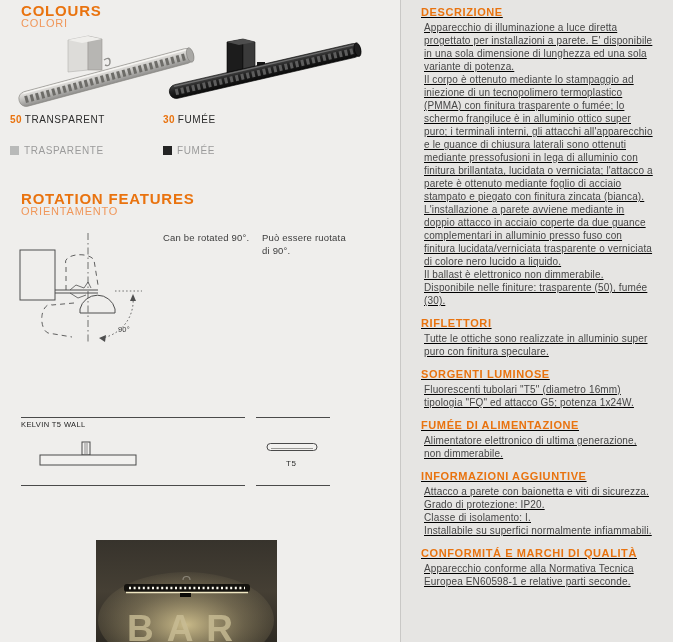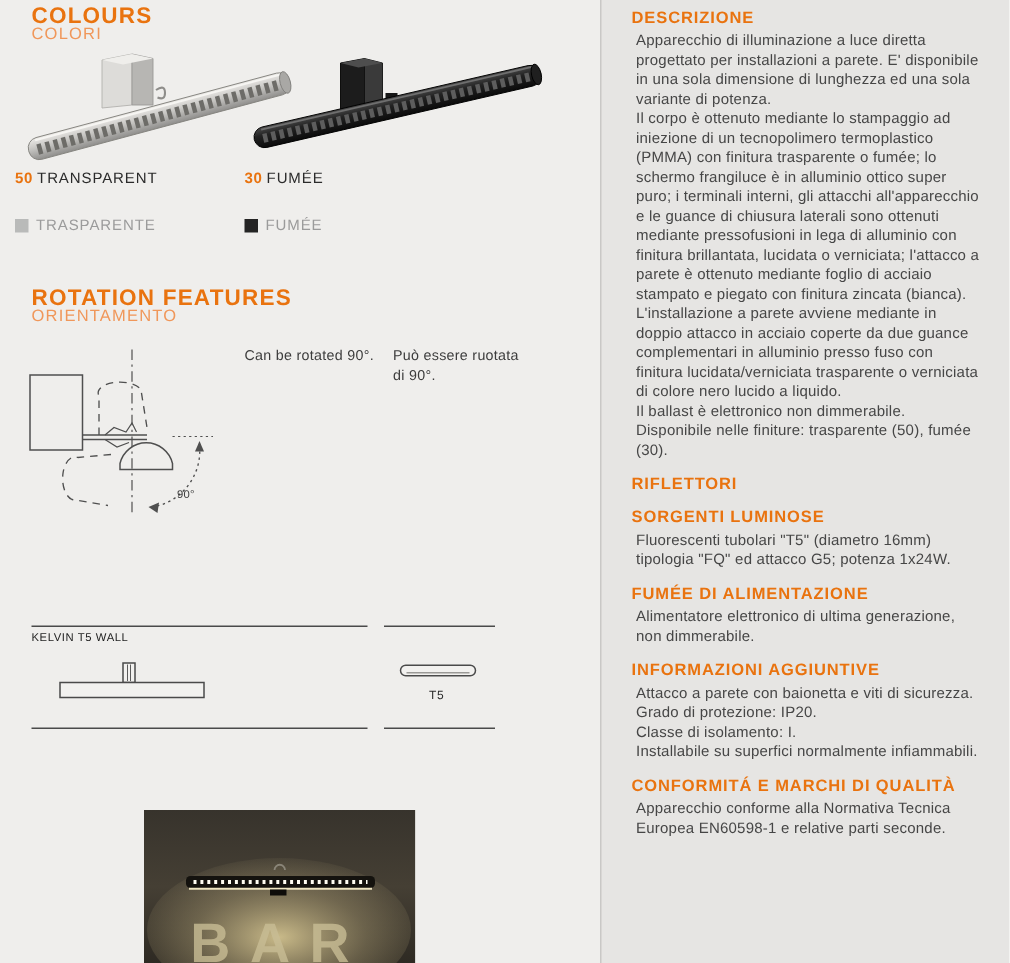--- a/index.html
+++ b/index.html
@@ -27,21 +27,21 @@
   .caption{position:absolute;font-size:9.5px;line-height:13px;color:#3c3c3c;letter-spacing:.2px;}
 
   .dim-line{position:absolute;border-top:1px solid #4a4a4a;height:0;}
   .dim-label{position:absolute;font-size:7.5px;font-weight:normal;color:#1d1d1d;letter-spacing:.4px;}
   .t5-label{position:absolute;font-size:8px;color:#2c2c2c;letter-spacing:.5px;}
 
   #photo{position:absolute;left:96px;top:540px;width:181px;height:102px;overflow:hidden;}
   #photo-bar-text{position:absolute;left:0;top:68px;width:181px;text-align:center;
     font-size:37px;font-weight:bold;letter-spacing:13px;color:#c9bd95;opacity:.8;}
 
-  .rc-inner{padding:6px 12px 0 20px;width:236px;}
+  .rc-inner{padding:6px 12px 0 20px;width:236px;text-decoration:underline;}
   .rc-section .title{font-size:11px;font-weight:bold;color:#e9730f;letter-spacing:.6px;margin:10px 0 2px 0;}
   .rc-section:first-child .title{margin-top:0;}
   .rc-section .body{font-size:10px;line-height:13px;color:#464646;letter-spacing:.15px;
     white-space:pre-line;margin:3px;}
 
   svg{display:block;}
 </style>
 </head>
 <body>
 
@@ -219,20 +219,21 @@
         <div class="title">DESCRIZIONE</div>
         <p class="body">Apparecchio di illuminazione a luce diretta progettato per installazioni a parete. E' disponibile in una sola dimensione di lunghezza ed una sola variante di  potenza.
 Il corpo è ottenuto mediante lo stampaggio ad iniezione di un tecnopolimero termoplastico (PMMA) con finitura trasparente o fumée; lo schermo frangiluce è in alluminio ottico super puro; i terminali interni, gli attacchi all'apparecchio e le guance di chiusura laterali sono ottenuti mediante pressofusioni in lega di alluminio con finitura brillantata, lucidata o verniciata; l'attacco a parete è ottenuto mediante foglio di acciaio stampato e piegato con finitura zincata (bianca).
 L'installazione a parete  avviene mediante in doppio attacco in acciaio coperte da due guance complementari in alluminio presso fuso con finitura lucidata/verniciata trasparente o verniciata di colore nero lucido a liquido.
 Il ballast è elettronico non dimmerabile.
 Disponibile nelle finiture: trasparente (50), fumée (30).</p>
       </div>
 
       <div class="rc-section">
         <div class="title">RIFLETTORI</div>
+        <p class="body">Tutte le ottiche sono realizzate in alluminio super puro con finitura speculare.</p>
       </div>
 
       <div class="rc-section">
         <div class="title">SORGENTI LUMINOSE</div>
         <p class="body">Fluorescenti tubolari "T5" (diametro 16mm) tipologia "FQ" ed attacco G5; potenza 1x24W.</p>
       </div>
 
       <div class="rc-section">
         <div class="title">FUMÉE DI ALIMENTAZIONE</div>
         <p class="body">Alimentatore elettronico di ultima generazione, non dimmerabile.</p>

